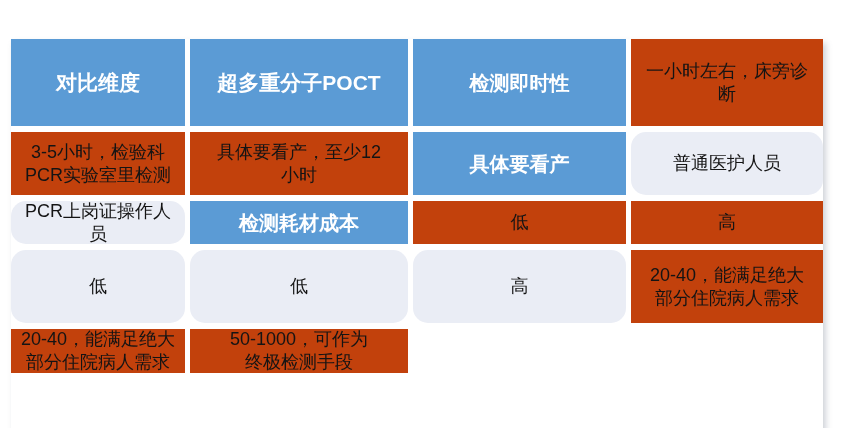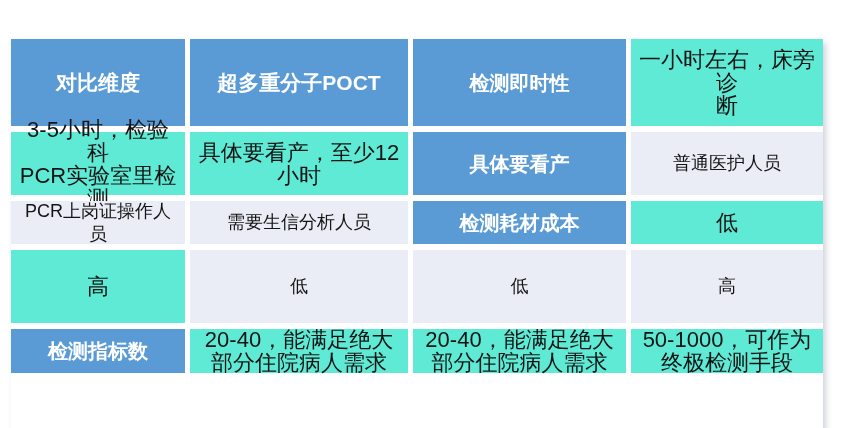--- a/index.html
+++ b/index.html
@@ -45,30 +45,31 @@
     line-height: 26px;
   }
   .lb {
     background: #5B9BD5;
     color: #ffffff;
     font-weight: bold;
     font-size: 20px;
     line-height: 24px;
   }
   .d {
-    background: #5eead4;
+    background: #c2410c;
     color: #141414;
-    font-size: 22px;
+    font-size: 18px;
     line-height: 23px;
   }
   .l {
     background: #EAEDF5;
     color: #141414;
     font-size: 18px;
     line-height: 23px;
+    border-radius: 15px;
   }
 </style>
 </head>
 <body>
 
 <div class="canvas">
   <div class="cmp-table">
 
     <div class="c hd">对比维度</div>
     <div class="c hd">超多重分子POCT</div>
@@ -77,31 +78,29 @@
     <div class="c d">一小时左右，床旁诊
 断</div>
     <div class="c d">3-5小时，检验科
 PCR实验室里检测</div>
     <div class="c d">具体要看产，至少12
 小时</div>
 
     <div class="c lb">具体要看产</div>
     <div class="c l">普通医护人员</div>
     <div class="c l">PCR上岗证操作人员</div>
-    <div class="c l">需要生信分析人员</div>
 
     <div class="c lb">检测耗材成本</div>
     <div class="c d">低</div>
     <div class="c d">高</div>
 
     <div class="c l">低</div>
     <div class="c l">低</div>
     <div class="c l">高</div>
 
-    <div class="c lb">检测指标数</div>
     <div class="c d">20-40，能满足绝大
 部分住院病人需求</div>
     <div class="c d">20-40，能满足绝大
 部分住院病人需求</div>
     <div class="c d">50-1000，可作为
 终极检测手段</div>
 
   </div>
 </div>
 

